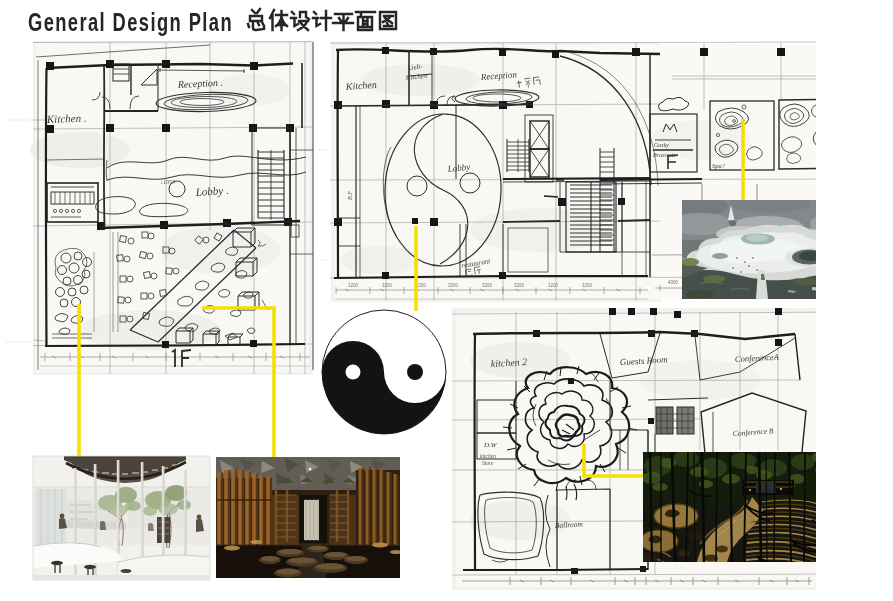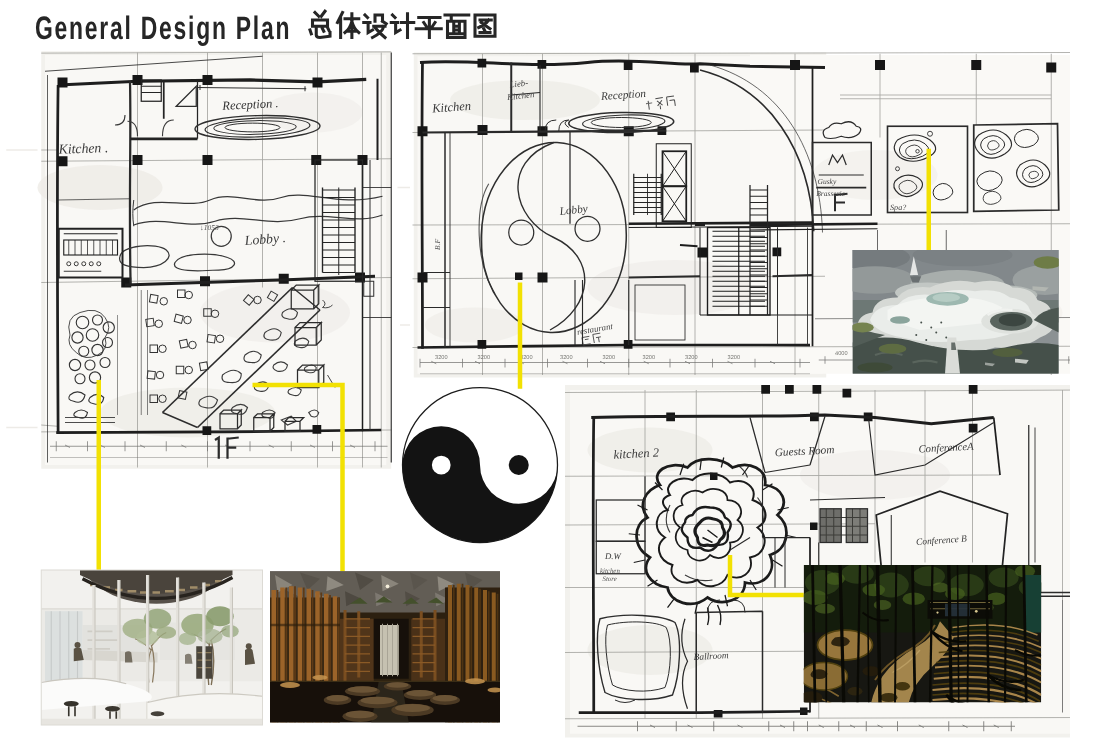--- a/index.html
+++ b/index.html
@@ -1,16 +1,16 @@
 <!DOCTYPE html>
 <html><head>
 <meta charset="utf-8">
 <style>
 html,body{margin:0;padding:0;background:#ffffff;}
-.page{position:relative;width:816px;height:601px;background:#ffffff;overflow:hidden;font-family:"Liberation Sans",sans-serif;padding-left:40px;}
+.page{position:relative;width:816px;height:601px;background:#ffffff;overflow:hidden;font-family:"Liberation Sans",sans-serif;}
 .page svg{position:absolute;top:0;left:0;}
 </style>
 </head>
 <body>
 <div class="page">
 <svg width="893" height="601" viewBox="0 0 893 601" fill="none">
 
 <rect x="0" y="0" width="893" height="601" fill="#ffffff"></rect>
 
 <g>

